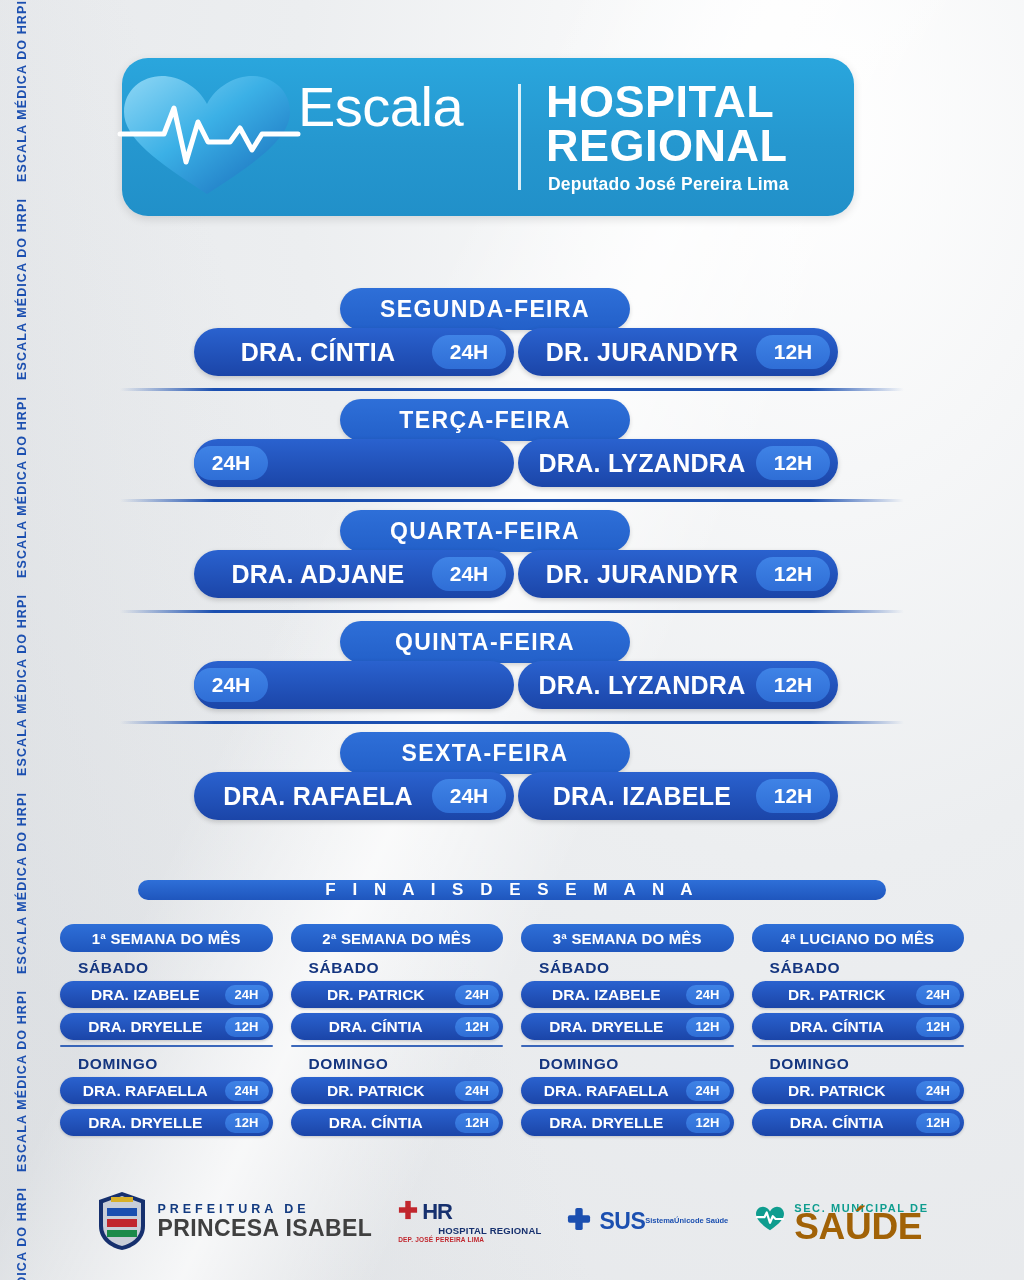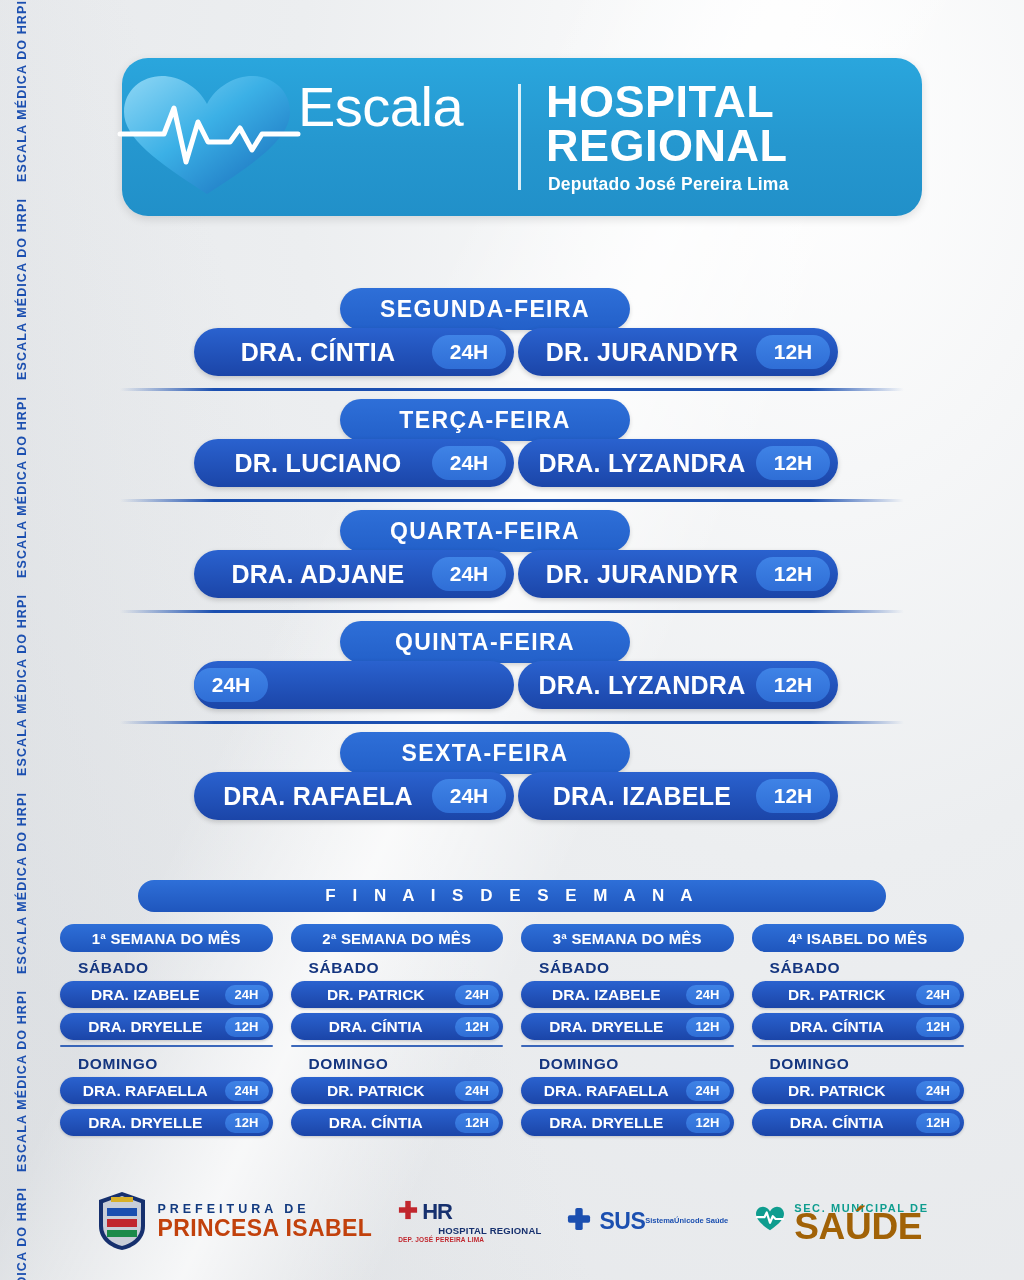--- a/index.html
+++ b/index.html
@@ -41,21 +41,21 @@
     font-weight:700;
     letter-spacing:1.1px;
     color:#1b4fb0;
     margin:0 0 16px 0;
     white-space:nowrap;
     font-family:"Liberation Sans", sans-serif;
   }
 
   
   .header{
-    position:absolute; left:122px; top:58px; width:800px; height:158px;
+    position:absolute; left:122px; top:58px; width:732px; height:158px;
     background:linear-gradient(180deg,#2aa6dd 0%, #2597cf 55%, #2190c9 100%);
     border-radius:26px 26px 26px 26px;
     box-shadow:0 3px 10px rgba(0,0,0,.12);
   }
   .header .divider{
     position:absolute; left:396px; top:26px; width:3px; height:106px;
     background:rgba(255,255,255,.85);
   }
   .heart-wrap{
     position:absolute; left:-10px; top:4px; width:190px; height:150px;
@@ -114,21 +114,21 @@
     display:flex; align-items:center; justify-content:center;
   }
   .sep{
     position:absolute; left:120px; top:100px; width:784px; height:3px;
     background:linear-gradient(90deg, rgba(27,79,176,0) 0%, #1b4fb0 12%, #1b4fb0 88%, rgba(27,79,176,0) 100%);
     border-radius:2px;
   }
 
   
   .weekend-title{
-    position:absolute; left:138px; top:880px; width:748px; height:32px;
+    position:absolute; left:138px; top:880px; width:748px; height:20px;
     background:linear-gradient(180deg,#2e6fd8 0%,#1f56bd 100%);
     border-radius:16px;
     color:#fff; font-weight:bold; font-size:17px; letter-spacing:6px;
     display:flex; align-items:center; justify-content:center;
   }
   .weekend-grid{
     position:absolute; left:60px; top:924px; width:904px;
     display:flex; gap:18px;align-items:flex-end;
   }
   .wk-col{ width:216px; }
@@ -165,21 +165,21 @@
   }
 
   
   .footer{
     position:absolute; left:0; top:1178px; width:1024px; height:86px;
     display:flex; align-items:center; justify-content:center; gap:26px;
   }
   .logo{ display:flex; align-items:center; gap:8px; }
   .crest{ width:54px; height:62px; }
   .pref-txt .l1{ font-size:12.5px; letter-spacing:4px; color:#123a80; font-weight:bold; }
-  .pref-txt .l2{ font-size:23px; letter-spacing:.4px; color:#c2410c; font-weight:bold; line-height:24px;}
+  .pref-txt .l2{ font-size:23px; letter-spacing:.4px; color:#404040; font-weight:bold; line-height:24px;}
   .hr-logo .hr-top{ display:flex; align-items:center; gap:4px; }
   .hr-logo .hr-big{ font-size:22px; font-weight:bold; color:#16306e; letter-spacing:-1px; }
   .hr-logo .hr-l1{ font-size:9.5px; font-weight:bold; color:#16306e; letter-spacing:.2px;margin-left:40px;}
   .hr-logo .hr-l2{ font-size:6.5px; font-weight:bold; color:#c1262d; letter-spacing:.2px;}
   .sus .sus-txt{ display:flex; line-height:10px; }
   .sus .sus-big{ font-size:23px; font-weight:bold; color:#1b4fb0; letter-spacing:-.5px;}
   .sus .sus-small{ font-size:7.5px; color:#1b4fb0; font-weight:bold; }
   .saude .s1{ font-size:11px; font-weight:bold; color:#0f9d8f; letter-spacing:1.6px; }
   .saude .s2{ font-size:37px; font-weight:bold; color:#a16207; letter-spacing:-.3px; line-height:26px;}
 </style>
@@ -233,21 +233,20 @@
             <div class="name">DR. JURANDYR</div>
             <div class="hours">12H</div>
           </div>
         </div>
         <div class="sep"></div>
       </div>
       <div class="day-block">
         <div class="day-pill">TERÇA-FEIRA</div>
         <div class="row-docs">
           <div class="doc left">
-            <div class="name">DR. LUCIANO</div>
             <div class="hours">24H</div>
           </div>
           <div class="doc right">
             <div class="name">DRA. LYZANDRA</div>
             <div class="hours">12H</div>
           </div>
         </div>
         <div class="sep"></div>
       </div>
       <div class="day-block">
@@ -354,21 +353,21 @@
         <div class="wk-row">
           <div class="nm">DRA. RAFAELLA</div>
           <div class="hr">24H</div>
         </div>
         <div class="wk-row">
           <div class="nm">DRA. DRYELLE</div>
           <div class="hr">12H</div>
         </div>
       </div>
       <div class="wk-col">
-        <div class="wk-head">4ª ISABEL DO MÊS</div>
+        <div class="wk-head">4ª LUCIANO DO MÊS</div>
         <div class="wk-sub">SÁBADO</div>
         <div class="wk-row">
           <div class="nm">DR. PATRICK</div>
           <div class="hr">24H</div>
         </div>
         <div class="wk-row">
           <div class="nm">DRA. CÍNTIA</div>
           <div class="hr">12H</div>
         </div>
         <div class="wk-divider"></div>

